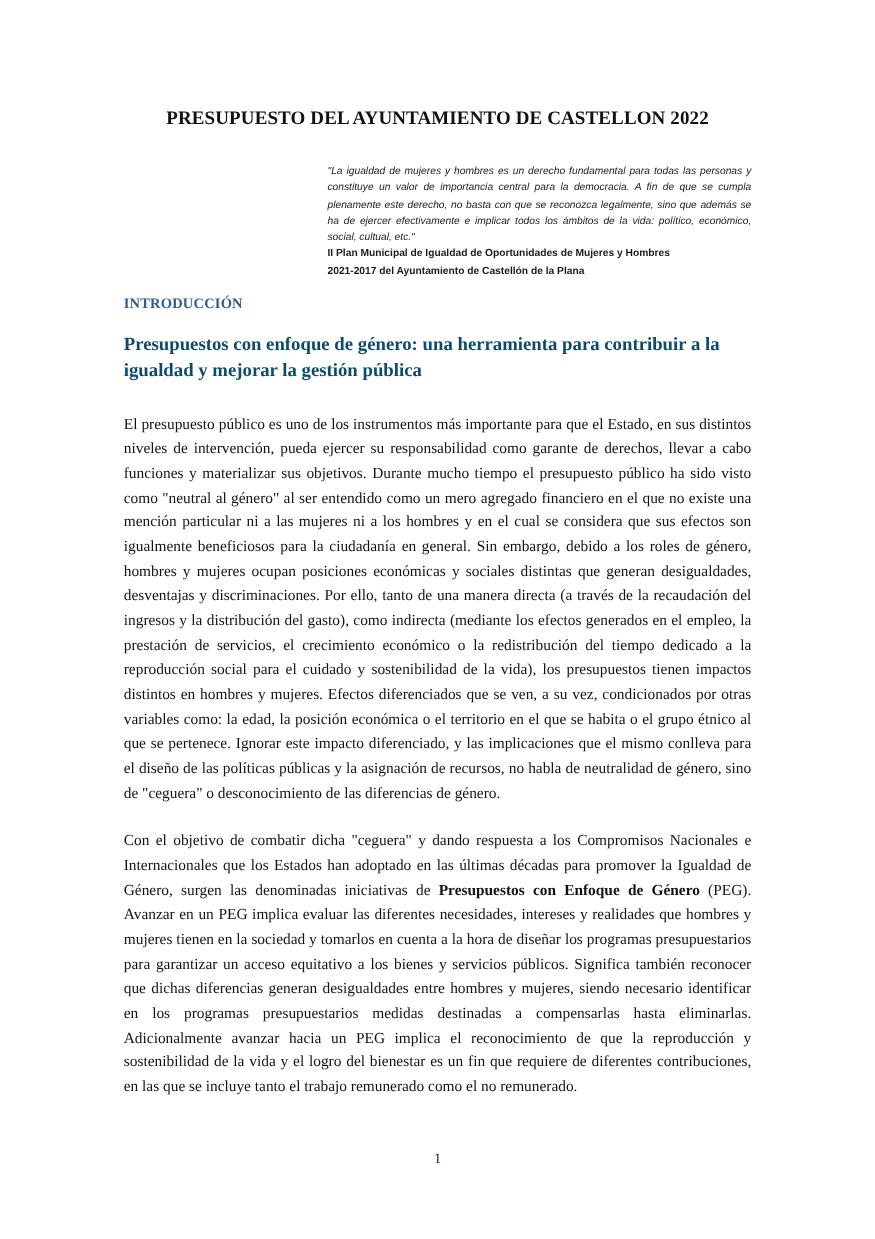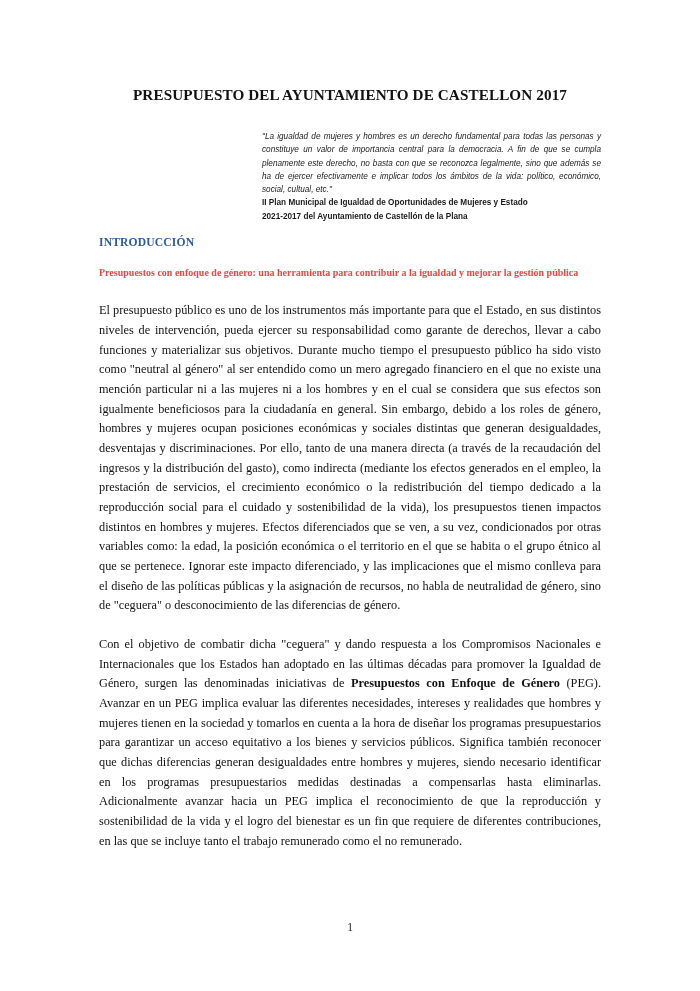--- a/index.html
+++ b/index.html
@@ -79,23 +79,23 @@
     color: #2d5c9e;
     letter-spacing: 0.15px;
   }
   .section-heading-wrap { margin-top: 13px; }
 
   h3.sub-heading {
     margin: 0;
     padding: 0;
     font-family: "Liberation Serif", "DejaVu Serif", serif;
     font-weight: bold;
-    font-size: 10px;
+    font-size: 15px;
     line-height: 1.42;
-    color: #ef4444;
+    color: #0c4a6e;
   }
   .sub-heading-wrap { margin-top: 17px; }
 
   
   p.body-par {
     margin: 0;
     font-family: "Liberation Serif", "DejaVu Serif", serif;
     font-size: 12.3px;
     line-height: 1.60;
     text-align: justify;
@@ -120,27 +120,27 @@
     color: #232323;
   }
 </style>
 </head>
 <body>
 
 <div class="page">
 
   <div class="content">
 
-    <h1 class="doc-title line1">PRESUPUESTO DEL AYUNTAMIENTO DE CASTELLON 2017</h1>
+    <h1 class="doc-title line1">PRESUPUESTO DEL AYUNTAMIENTO DE CASTELLON 2022</h1>
 
 
     <div class="quote-block">
       <p class="quote-text">"La igualdad de mujeres y hombres es un derecho fundamental para todas las personas y constituye un valor de importancia central para la democracia. A fin de que se cumpla plenamente este derecho, no basta con que se reconozca legalmente, sino que además se ha de ejercer efectivamente e implicar todos los ámbitos de la vida: político, económico, social, cultual, etc."</p>
       <p class="quote-source">
-        <span>II Plan Municipal de Igualdad de Oportunidades de Mujeres y Estado</span>
+        <span>II Plan Municipal de Igualdad de Oportunidades de Mujeres y Hombres</span>
         <span class="src-line2">2021-2017 del Ayuntamiento de Castellón de la Plana</span>
       </p>
     </div>
 
     <div class="section-heading-wrap">
       <h2 class="section-heading">INTRODUCCIÓN</h2>
     </div>
 
     <div class="sub-heading-wrap">
       <h3 class="sub-heading">Presupuestos con enfoque de género: una herramienta para contribuir a la igualdad y mejorar la gestión pública</h3>

